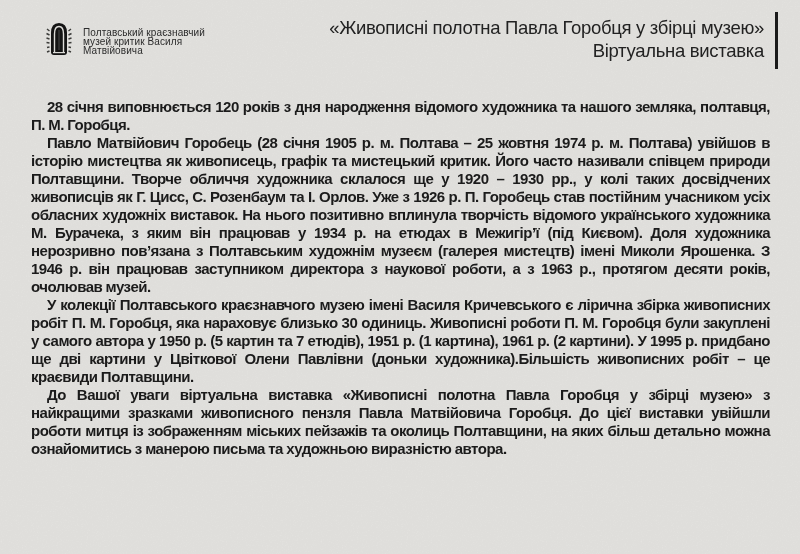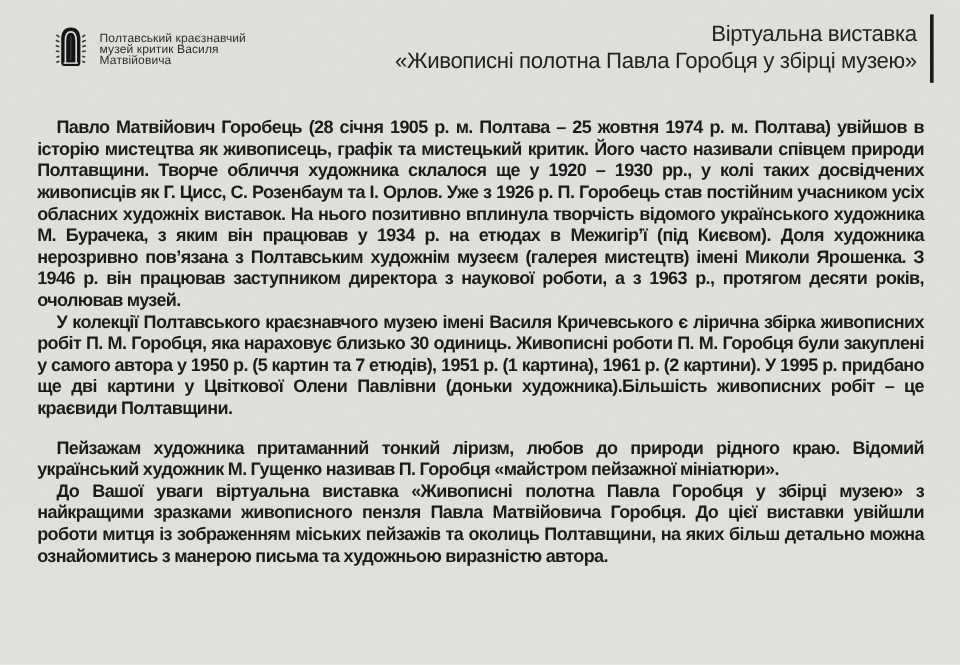--- a/index.html
+++ b/index.html
@@ -101,28 +101,28 @@
         <path d="M15,9 L15,29" stroke="#555" stroke-width="0.8"></path>
       </svg>
       <div class="museum-name">
         <div>Полтавський краєзнавчий</div>
         <div>музей критик Василя</div>
         <div>Матвійовича</div>
       </div>
     </div>
 
     <div class="titles">
+      <div>«Живописні полотна Павла Горобця у збірці музею»</div>
       <div>Віртуальна виставка</div>
-      <div>«Живописні полотна Павла Горобця у збірці музею»</div>
     </div>
 
     <div class="vbar"></div>
 
   </header>
 
   <main class="content">
+    <p>28 січня виповнюється 120 років з дня народження відомого художника та нашого земляка, полтавця, П. М. Горобця.</p>
     <p>Павло Матвійович Горобець (28 січня 1905 р. м. Полтава – 25 жовтня 1974 р. м. Полтава) увійшов в історію мистецтва як живописець, графік та мистецький критик. Його часто називали співцем природи Полтавщини. Творче обличчя художника склалося ще у 1920 – 1930 рр., у колі таких досвідчених живописців як Г. Цисс, С. Розенбаум та І. Орлов. Уже з 1926 р. П. Горобець став постійним учасником усіх обласних художніх виставок. На нього позитивно вплинула творчість відомого українського художника М. Бурачека, з яким він працював у 1934 р. на етюдах в Межигір’ї (під Києвом). Доля художника нерозривно пов’язана з Полтавським художнім музеєм (галерея мистецтв) імені Миколи Ярошенка. З 1946 р. він працював заступником директора з наукової роботи, а з 1963 р., протягом десяти років, очолював музей.</p>
     <p>У колекції Полтавського краєзнавчого музею імені Василя Кричевського є лірична збірка живописних робіт П. М. Горобця, яка нараховує близько 30 одиниць. Живописні роботи П. М. Горобця були закуплені у самого автора у 1950 р. (5 картин та 7 етюдів), 1951 р. (1 картина), 1961 р. (2 картини). У 1995 р. придбано ще дві картини у Цвіткової Олени Павлівни (доньки художника).Більшість живописних робіт – це краєвиди Полтавщини.</p>
-    <p class="gap">Пейзажам художника притаманний тонкий ліризм, любов до природи рідного краю. Відомий український художник М. Гущенко називав П. Горобця «майстром пейзажної мініатюри».</p>
     <p>До Вашої уваги віртуальна виставка «Живописні полотна Павла Горобця у збірці музею» з найкращими зразками живописного пензля Павла Матвійовича Горобця. До цієї виставки увійшли роботи митця із зображенням міських пейзажів та околиць Полтавщини, на яких більш детально можна ознайомитись з манерою письма та художньою виразністю автора.</p>
   </main>
 
 </div>
 
 </body></html>

